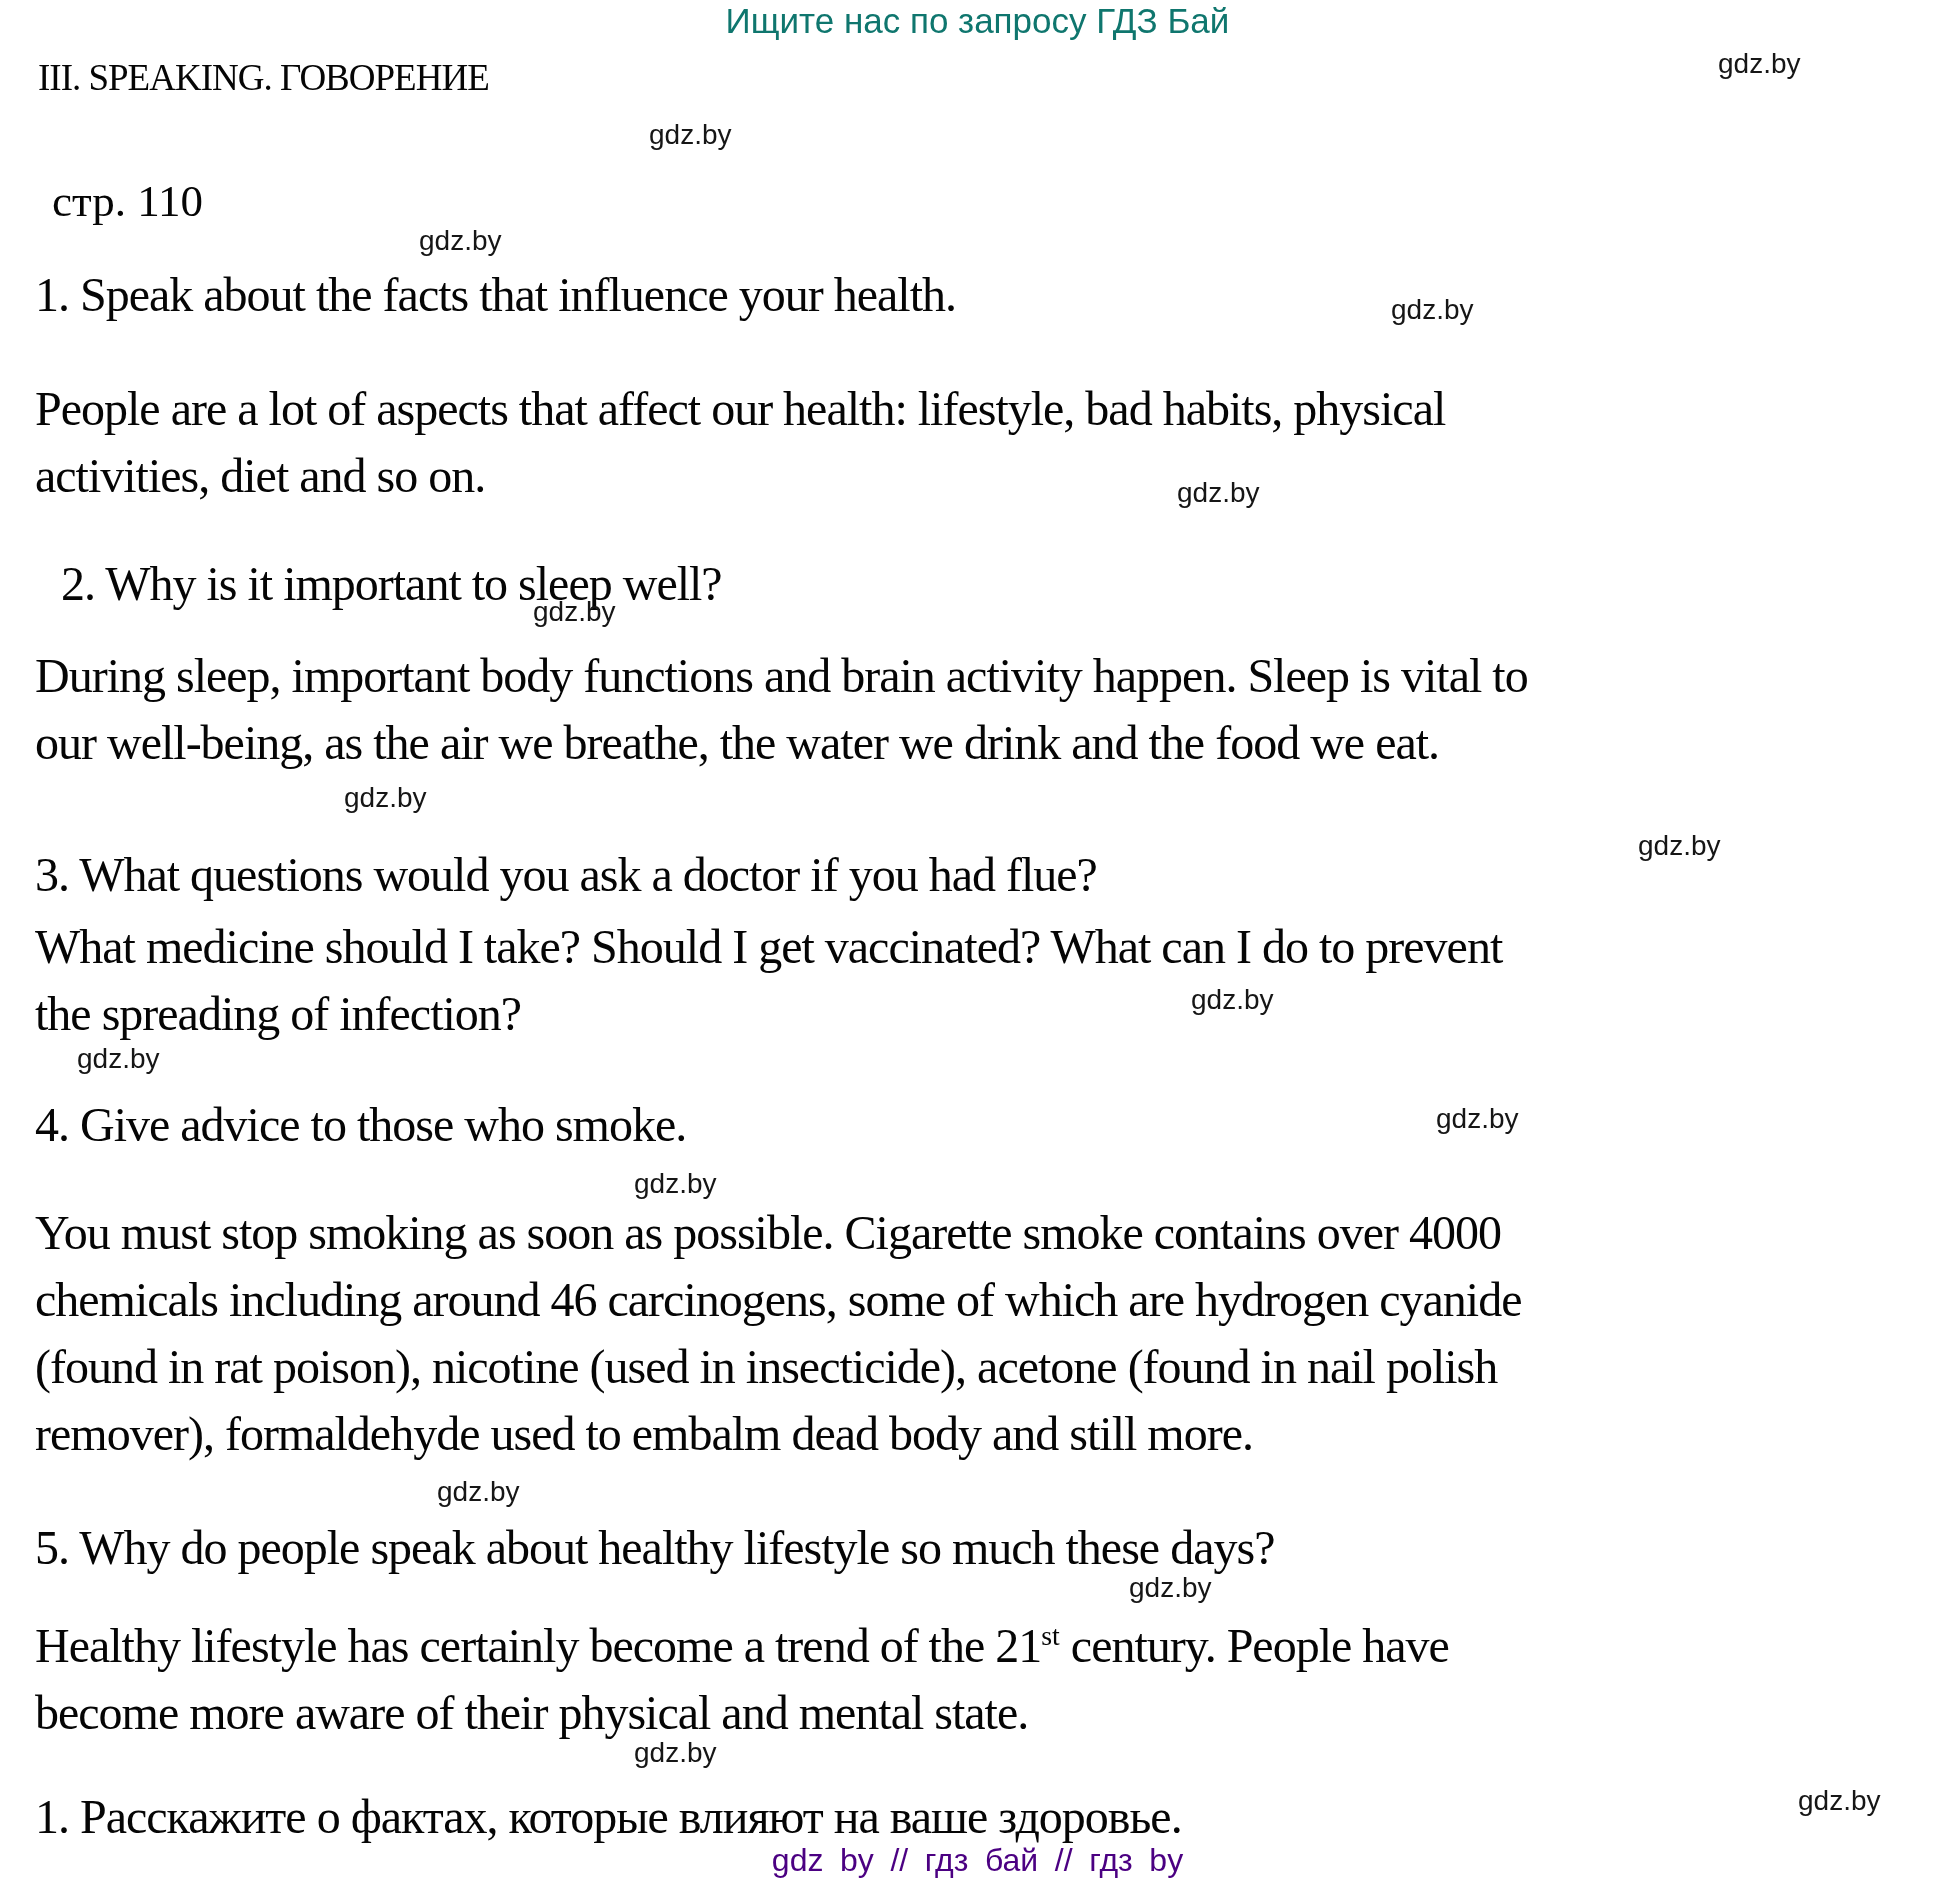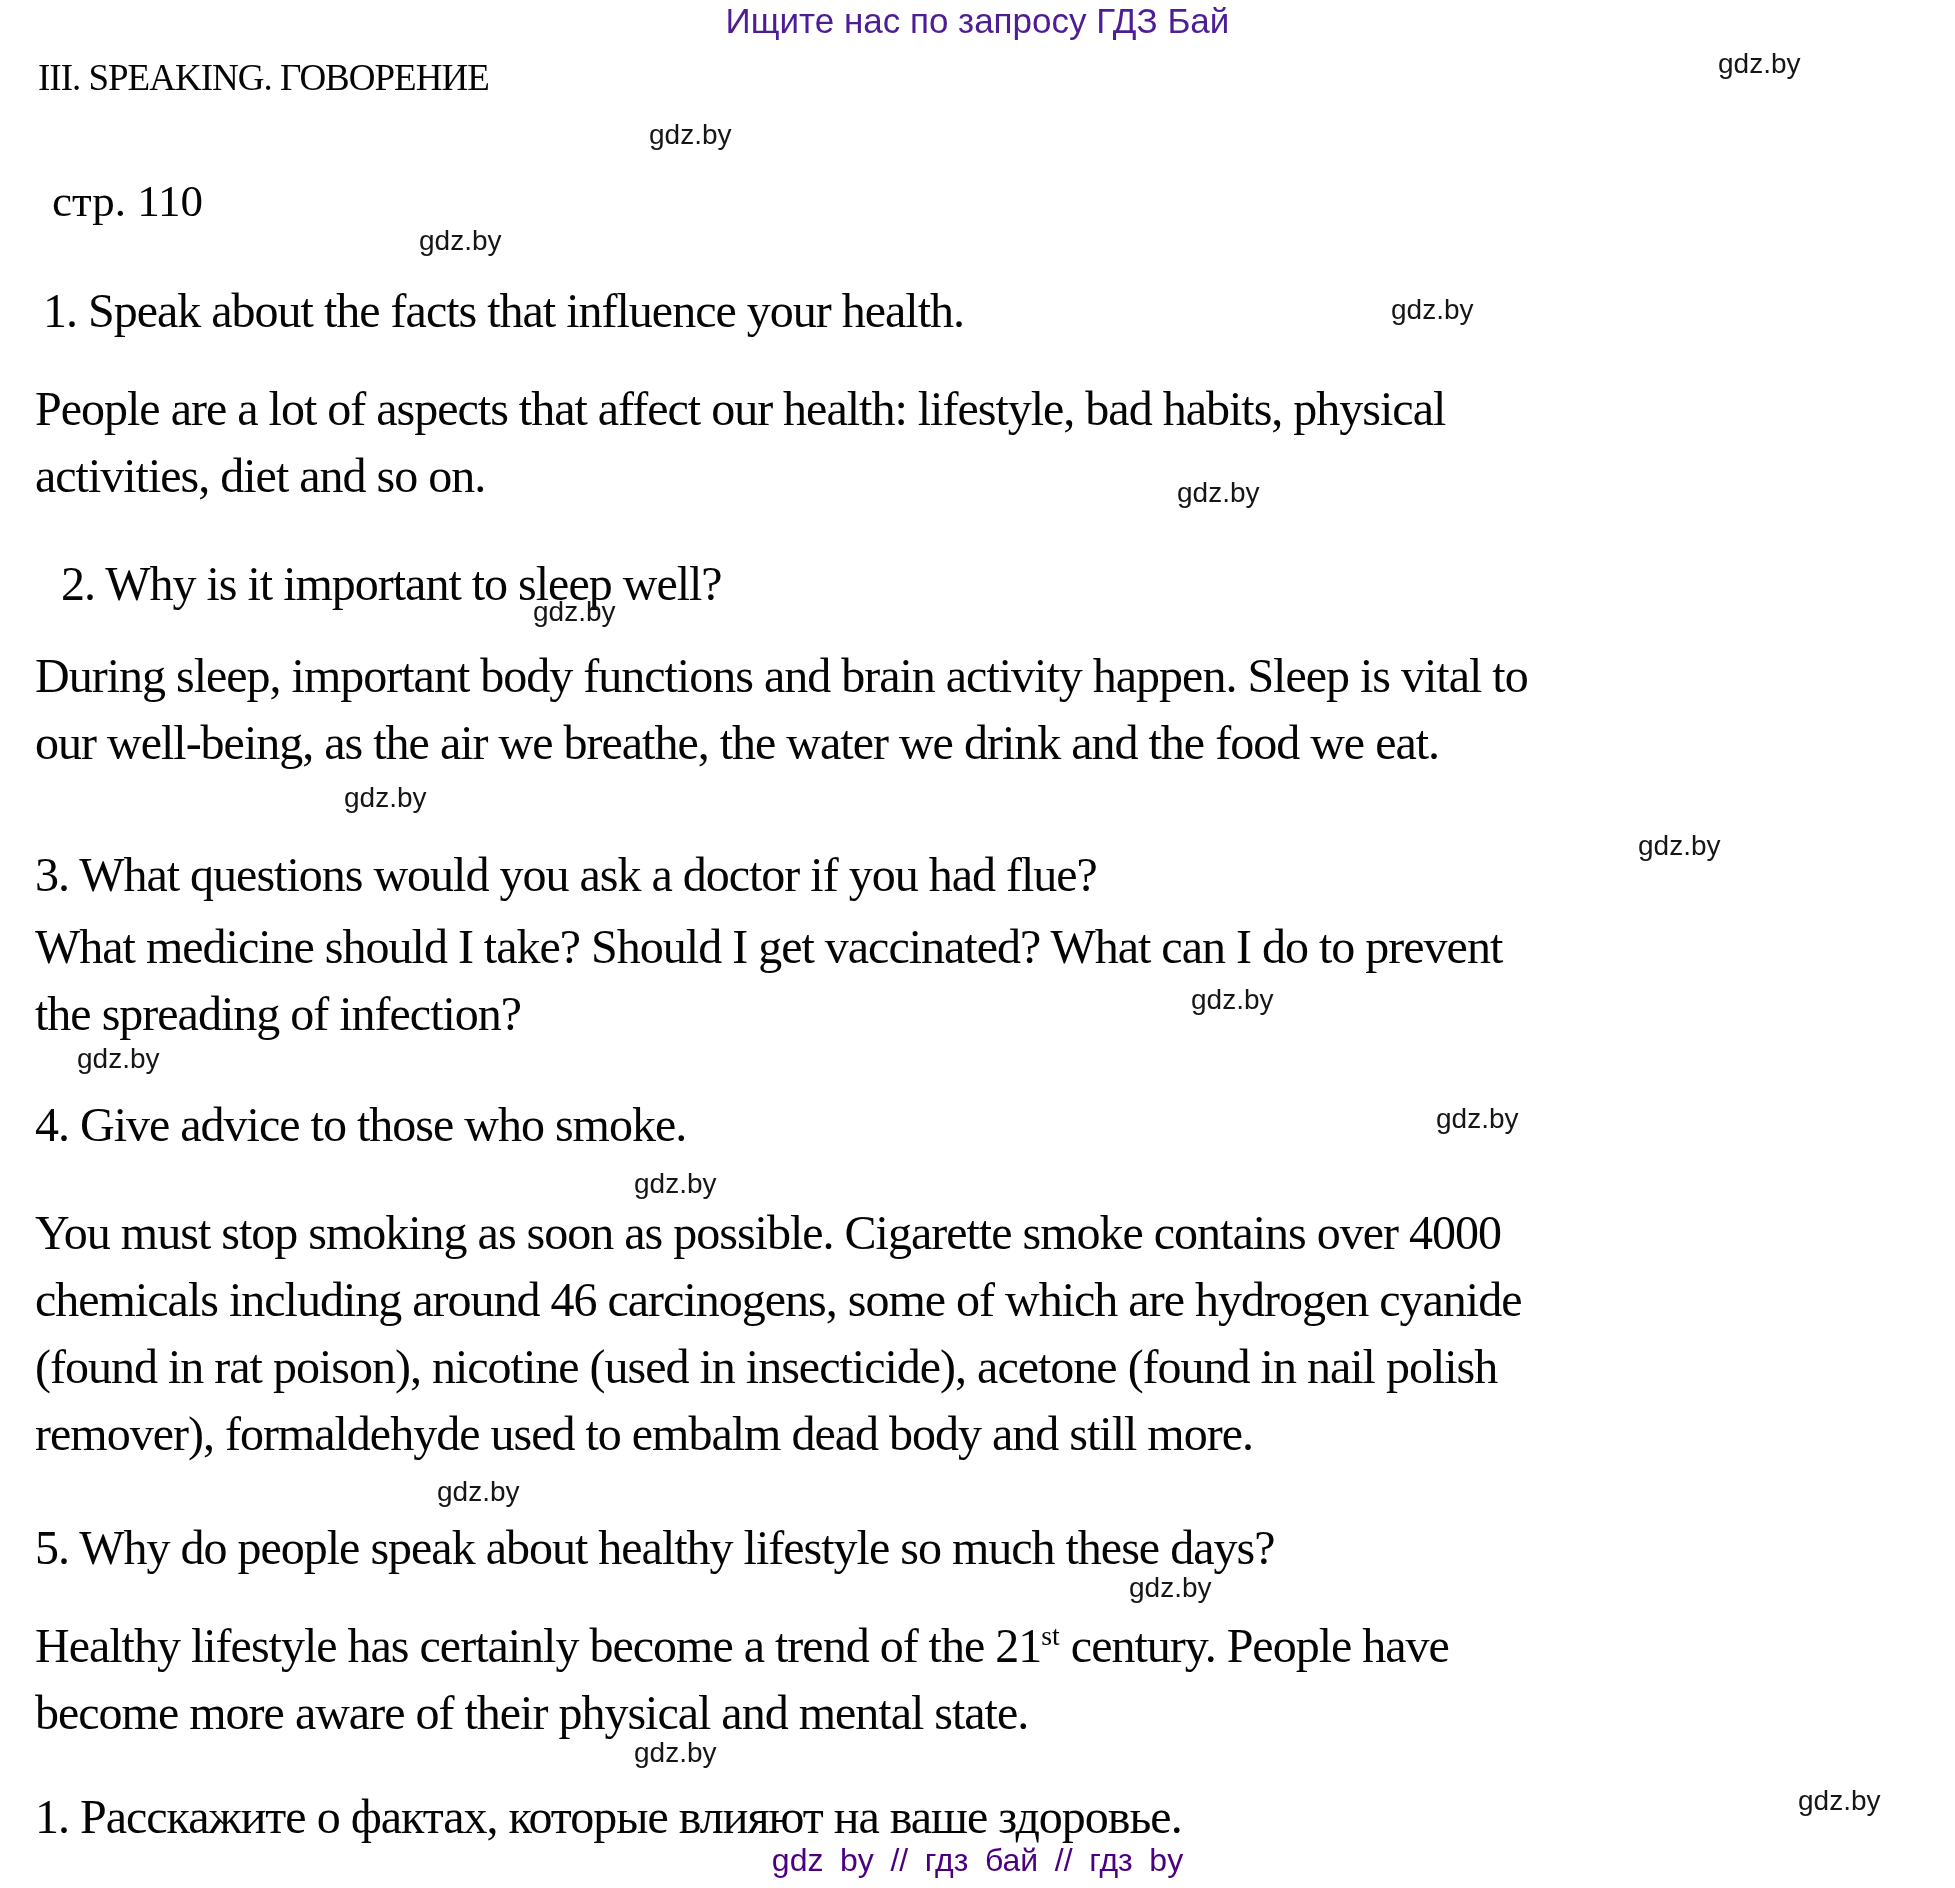--- a/index.html
+++ b/index.html
@@ -13,21 +13,21 @@
     color:#050505;
   }
   .promo{
     position:absolute;
     left:0; top:1.9px;
     width:100%;
     text-align:center;
     font-family:"Liberation Sans","DejaVu Sans",sans-serif;
     font-size:35px;
     line-height:37px;
-    color:#4c1d95;
+    color:#0f766e;
   }
   .wm{
     position:absolute;
     font-family:"Liberation Sans","DejaVu Sans",sans-serif;
     font-size:28px;
     line-height:31px;
     color:#161616;
     white-space:nowrap;
   }
   .doc-title{
@@ -55,21 +55,21 @@
     letter-spacing:-1px;
     white-space:pre-line;
     width:1883px;
   }
   .txt sup{
     font-size:0.58em;
     line-height:0;
     vertical-align:super;
     letter-spacing:0;
   }
-  .q1{top:277px;margin-left:8px;} .a1{top:375px;}
+  .q1{top:261px;} .a1{top:375px;}
   .q2{top:550px;margin-left:26px;} .a2{top:642px;}
   .q3{top:821px;margin-top:20px;} .a3{top:913px;}
   .q4{top:1091px;} .a4{top:1199px;}
   .q5{top:1514px;} .a5{top:1612px;}
   .ru-heading{top:1783px;}
   .footer{
     position:absolute;
     left:0; top:1841px;
     width:100%;
     text-align:center;

